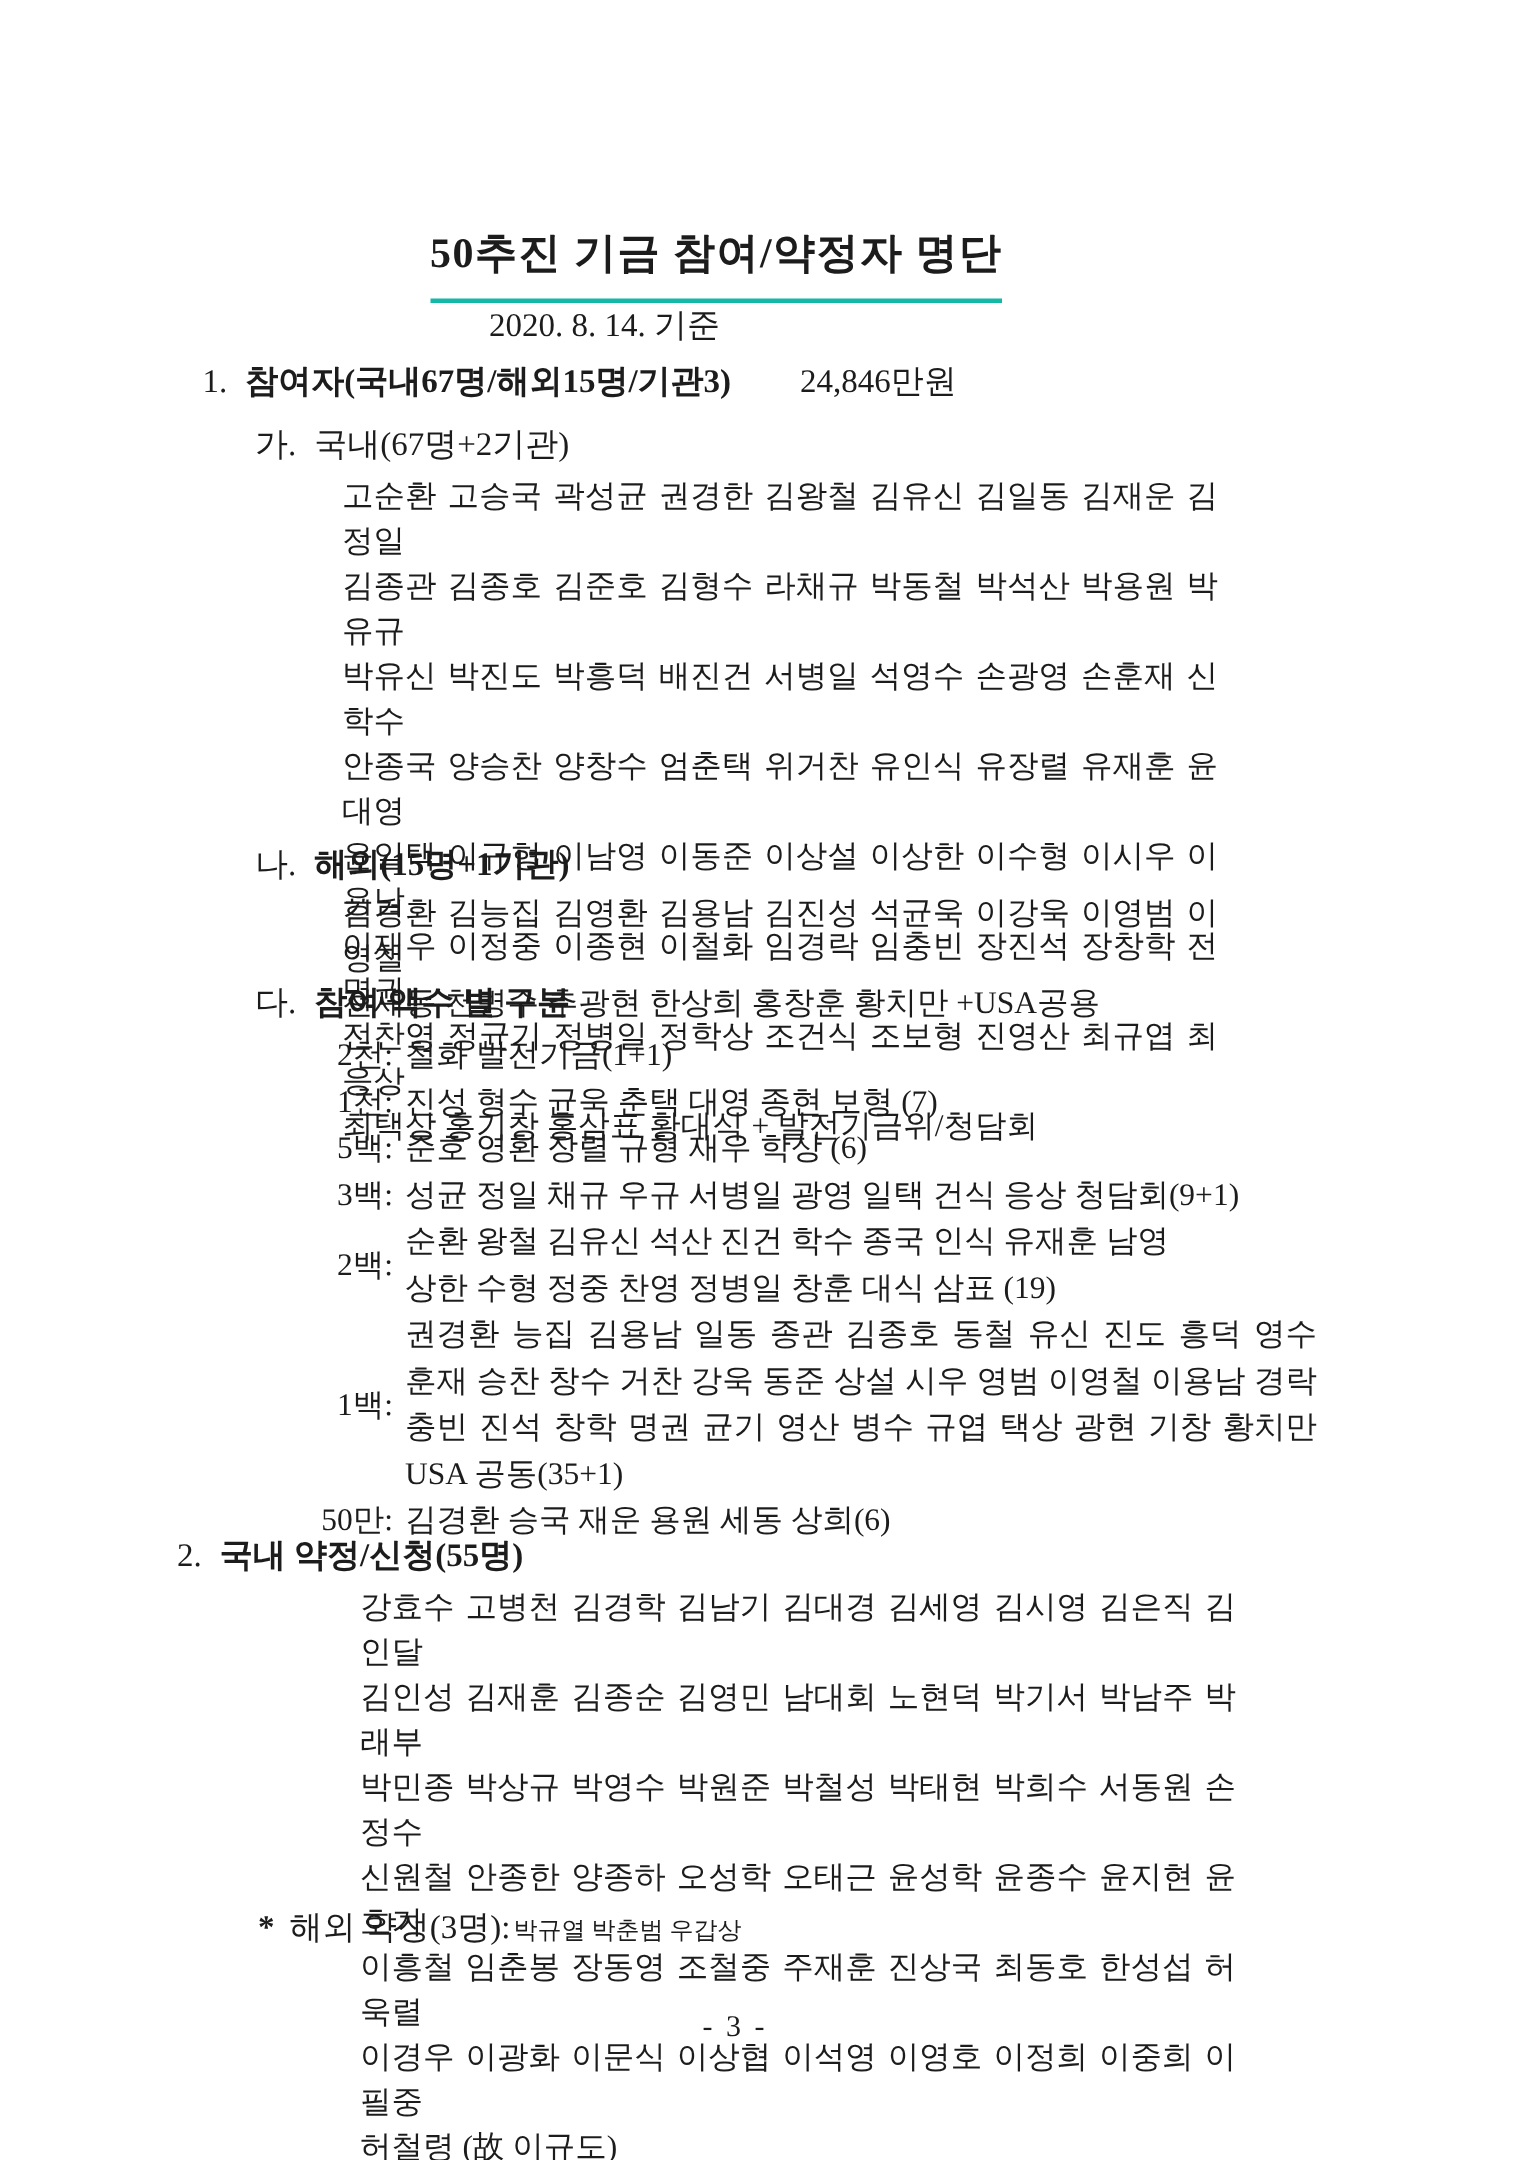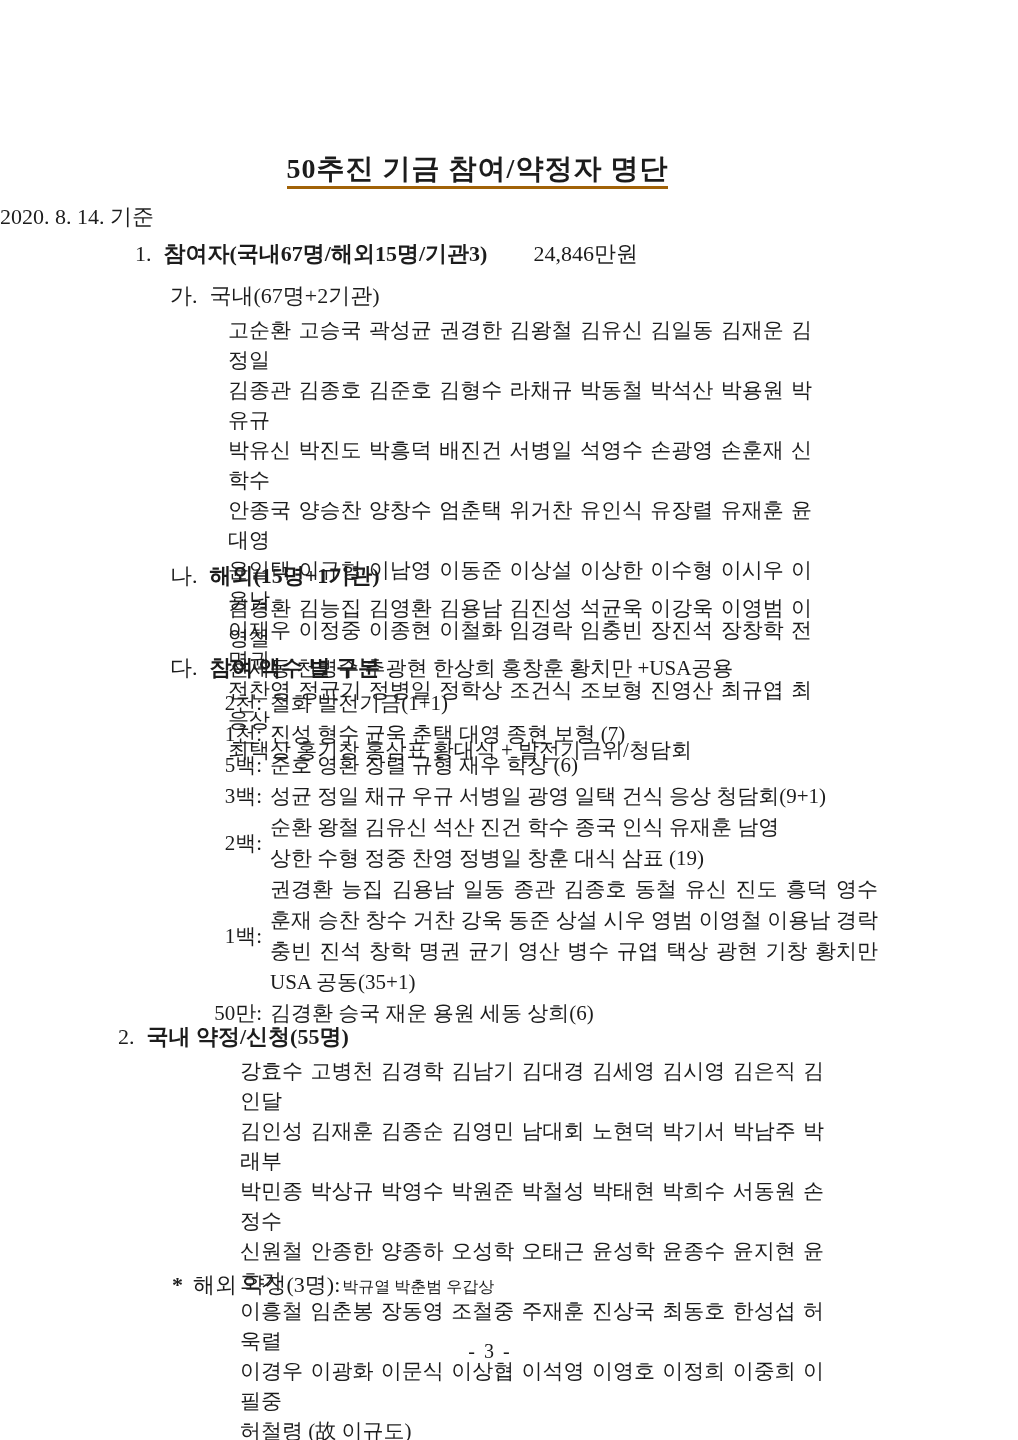--- a/index.html
+++ b/index.html
@@ -14,27 +14,27 @@
   }
   .abs { position: absolute; }
 
   .title-wrap {
     top: 150px; left: 0; width: 955px;
     text-align: center;
     font-size: 28px; font-weight: 700;
     letter-spacing: 1px;
   }
   .title-underline {
-    border-bottom: 3px solid #a16207;
-    padding-bottom: 2px;
+    border-bottom: 3px solid #14b8a6;
+    padding-bottom: 14px;
   }
 
   .date-wrap {
     top: 202px; left: 0; width: 806px;
-    text-align: left;
+    text-align: center;
     font-size: 22px;
   }
 
   .sec-row { font-size: 22px; white-space: nowrap; }
   .sec-num { font-weight: 400; }
   .sec-label { font-weight: 700; margin-left: 12px; }
   .sec-label-regular { font-weight: 400; margin-left: 12px; }
   .amount { margin-left: 46px; font-weight: 400; }
 
   .item1 { top: 239px; left: 135px; }

